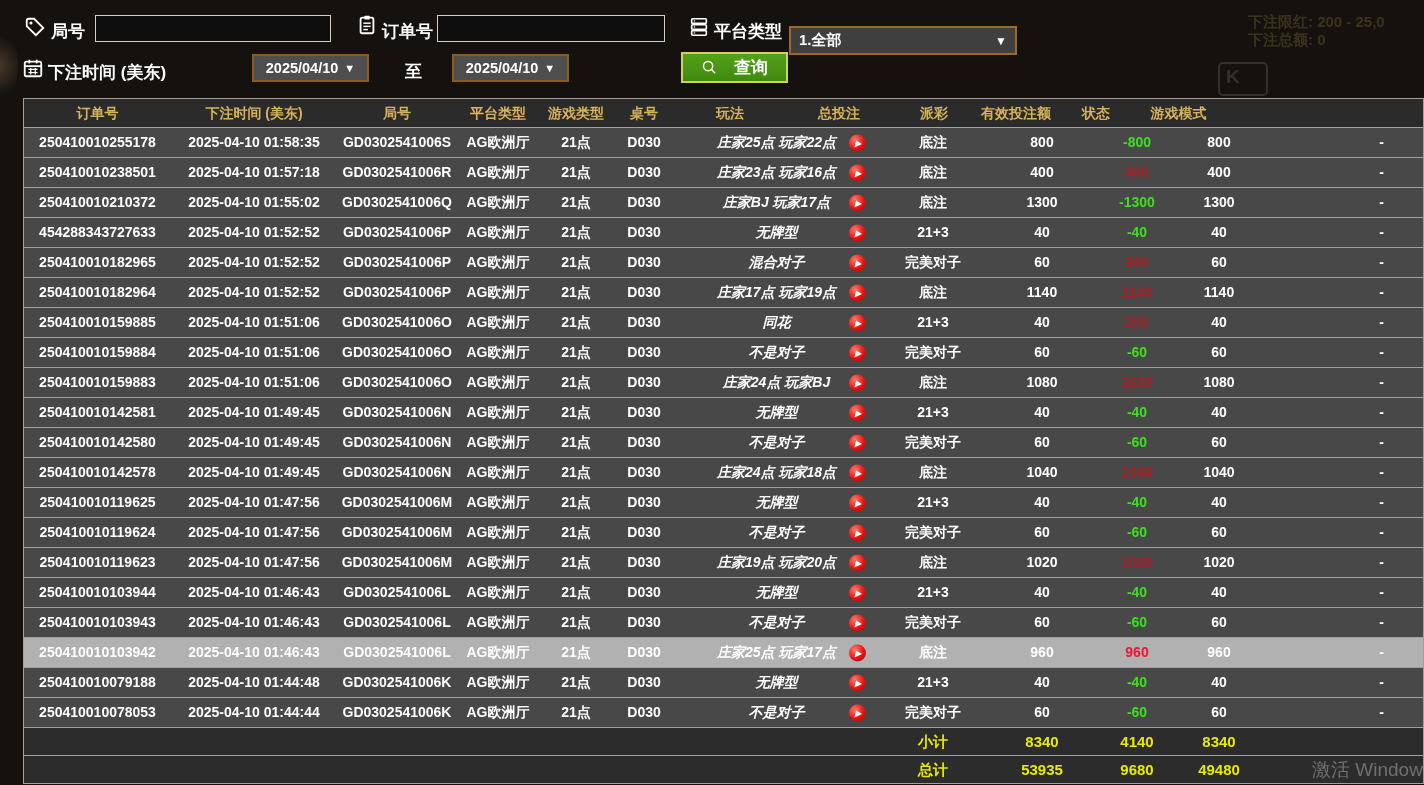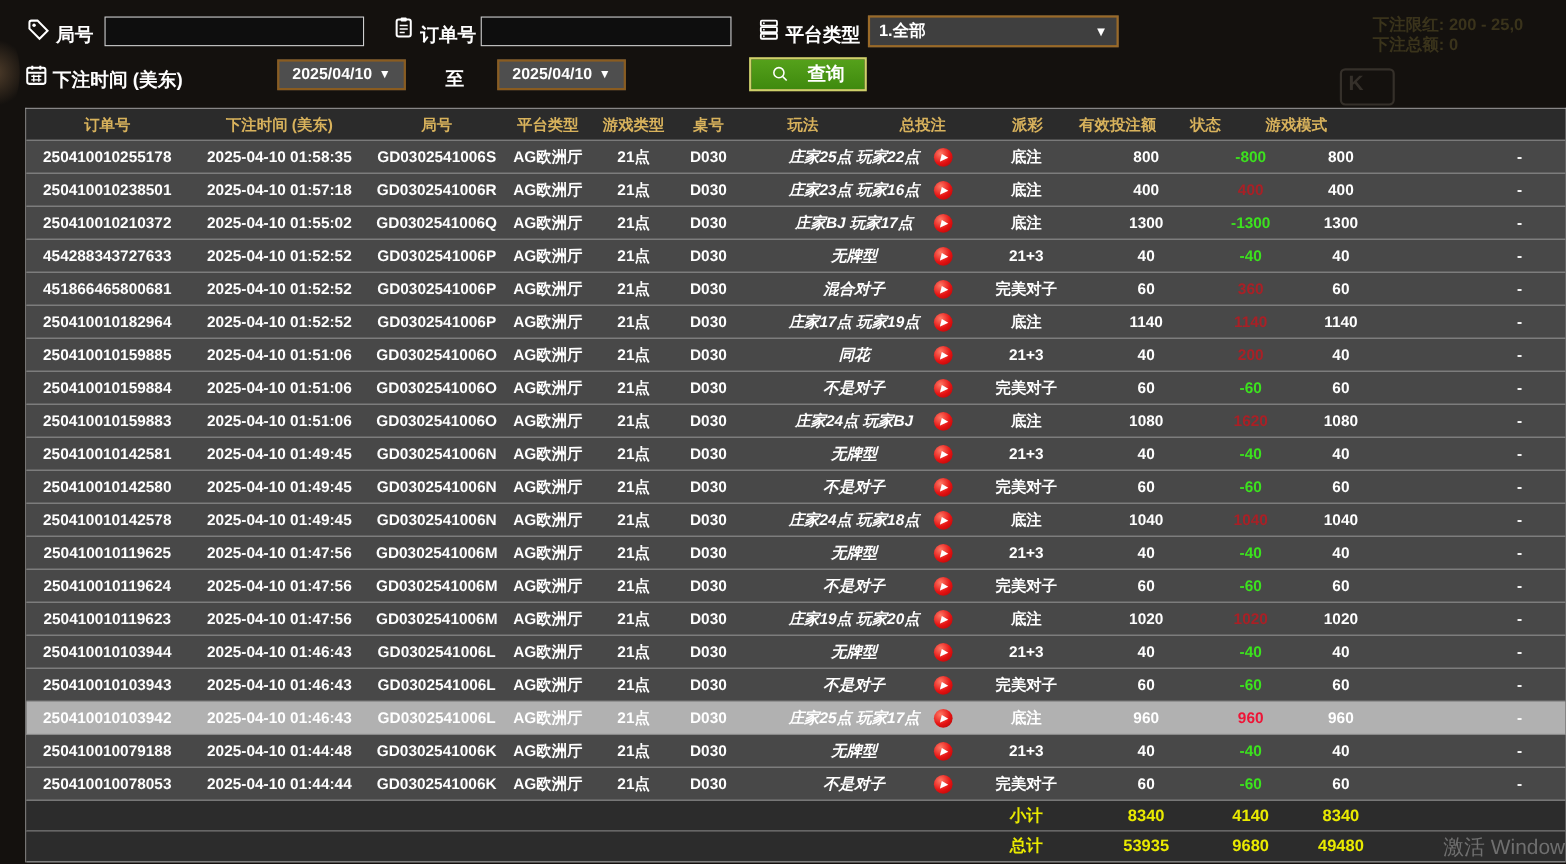--- a/index.html
+++ b/index.html
@@ -28,21 +28,21 @@
   .flabel { position:absolute; font-size:17px; color:#fff; white-space:nowrap; }
   .ficon  { position:absolute; width:22px; height:22px; }
   .ficon svg { width:100%; height:100%; }
   .txt-input { position:absolute; background:#0e0e0e; border:1px solid #cfcfcf;
                color:#fff; font-size:15px; font-family:inherit; padding:0 6px; outline:none; }
   .datebox { position:absolute; background:#4e4e4e; border:2px solid #8a5c20;
              color:#fff; font-size:14.5px; display:flex; align-items:center;
              justify-content:center; gap:6px; cursor:pointer; }
   .selectbox { position:absolute; background:#3f3f3f; border:2px solid #9a6a28;
                color:#fff; font-size:15px; display:flex; align-items:center;
-               padding-left:8px; cursor:pointer; }
+               padding-left:8px; cursor:pointer;margin-top:12px; }
   .selectbox .arrow { position:absolute; right:8px; top:50%; transform:translateY(-50%);
                       font-size:12px; color:#fff; }
   .datebox .arrow { font-size:11px; }
   .search-btn { position:absolute; left:681px; top:52px; width:107px; height:31px;
                 background:linear-gradient(#55a11b, #3f8a0e);
                 border:2px solid #cfd06a; color:#fff; font-size:17px; font-weight:bold;
                 display:flex; align-items:center; justify-content:center; gap:16px;
                 cursor:pointer; font-family:inherit; }
   .search-btn svg { width:17px; height:17px; }
 
@@ -223,21 +223,21 @@
         <div class="cell c5">D030</div>
         <div class="cell c6 result-cell"><span class="rtext">无牌型</span><span class="play-btn">▶</span></div>
         <div class="cell c7">21+3</div>
         <div class="cell c8">40</div>
         <div class="cell c9 val-green">-40</div>
         <div class="cell c10">40</div>
         <div class="cell c11 val-status">已派彩</div>
         <div class="cell c12">-</div>
       </div>
       <div class="trow drow">
-        <div class="cell c0">451866465800681</div>
+        <div class="cell c0">250410010182965</div>
         <div class="cell c1">2025-04-10 01:52:52</div>
         <div class="cell c2">GD0302541006P</div>
         <div class="cell c3">AG欧洲厅</div>
         <div class="cell c4">21点</div>
         <div class="cell c5">D030</div>
         <div class="cell c6 result-cell"><span class="rtext">混合对子</span><span class="play-btn">▶</span></div>
         <div class="cell c7">完美对子</div>
         <div class="cell c8">60</div>
         <div class="cell c9 val-red">360</div>
         <div class="cell c10">60</div>

